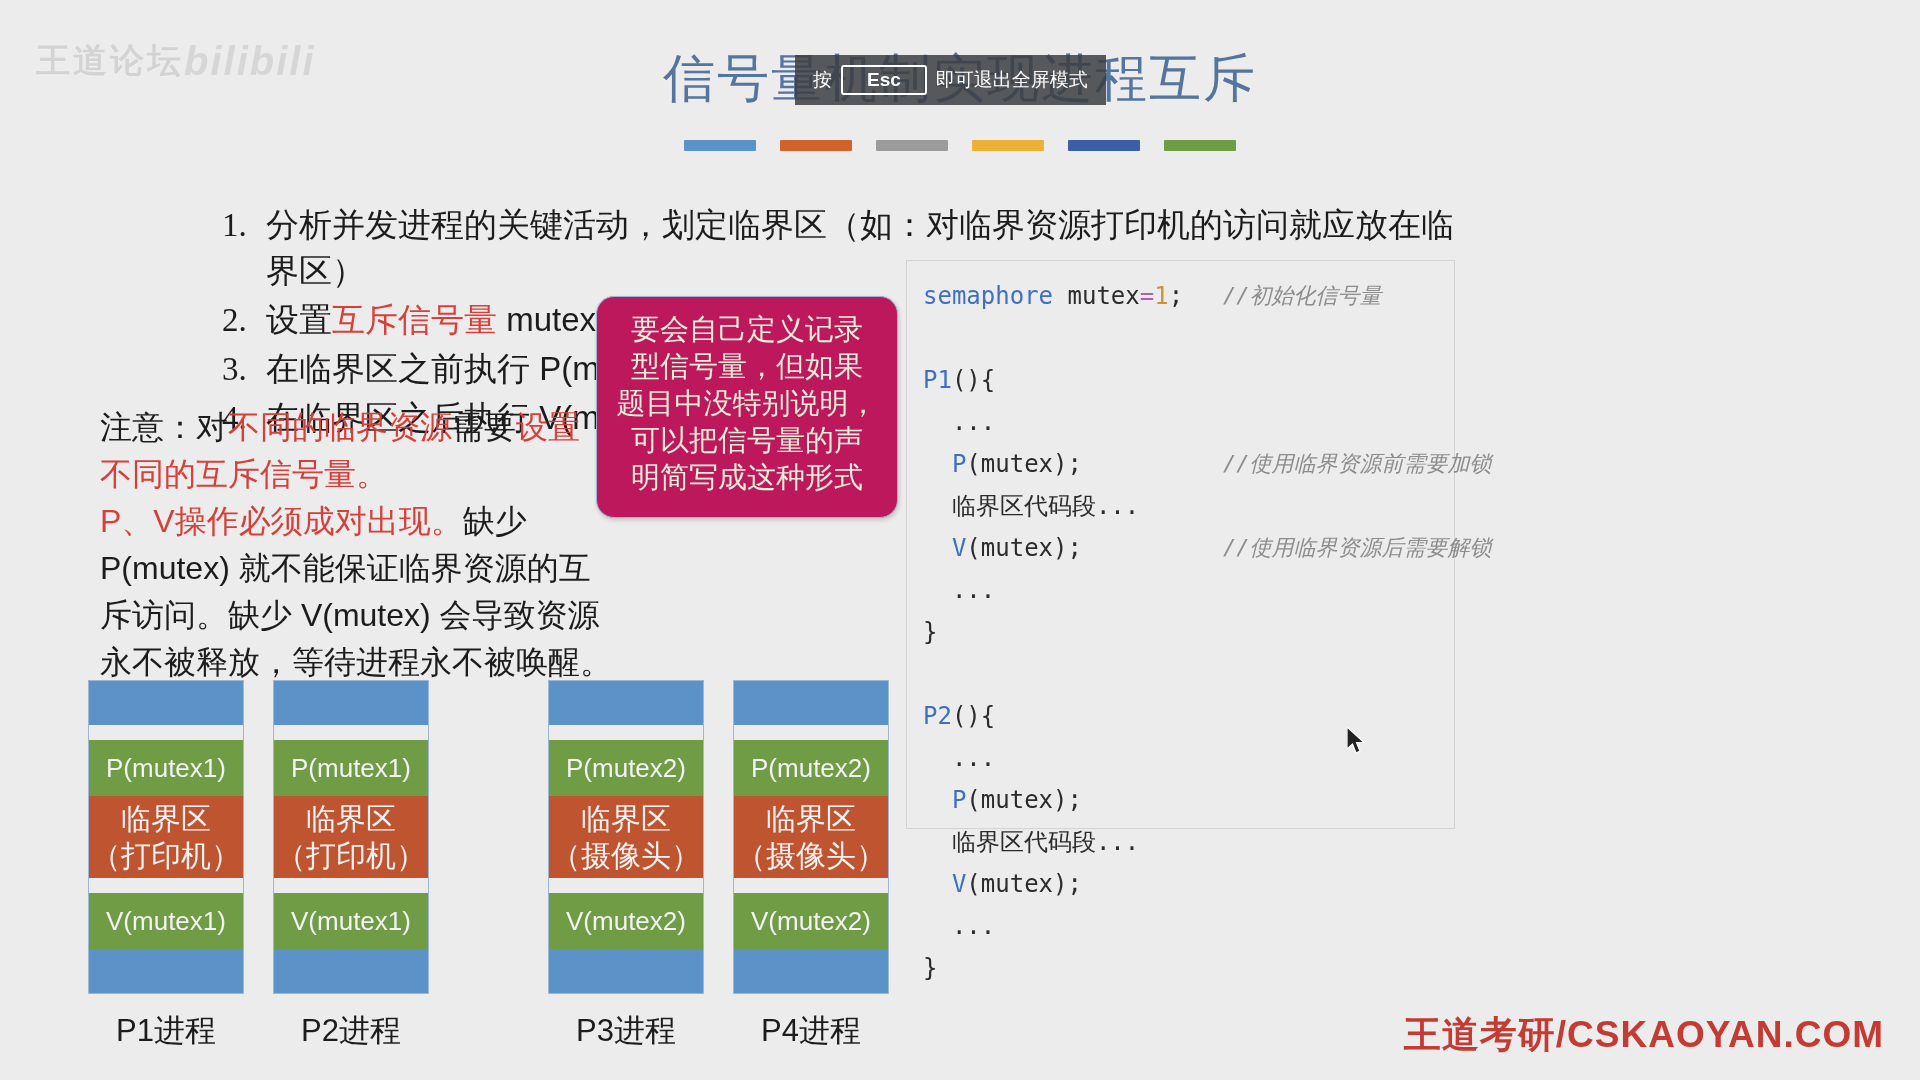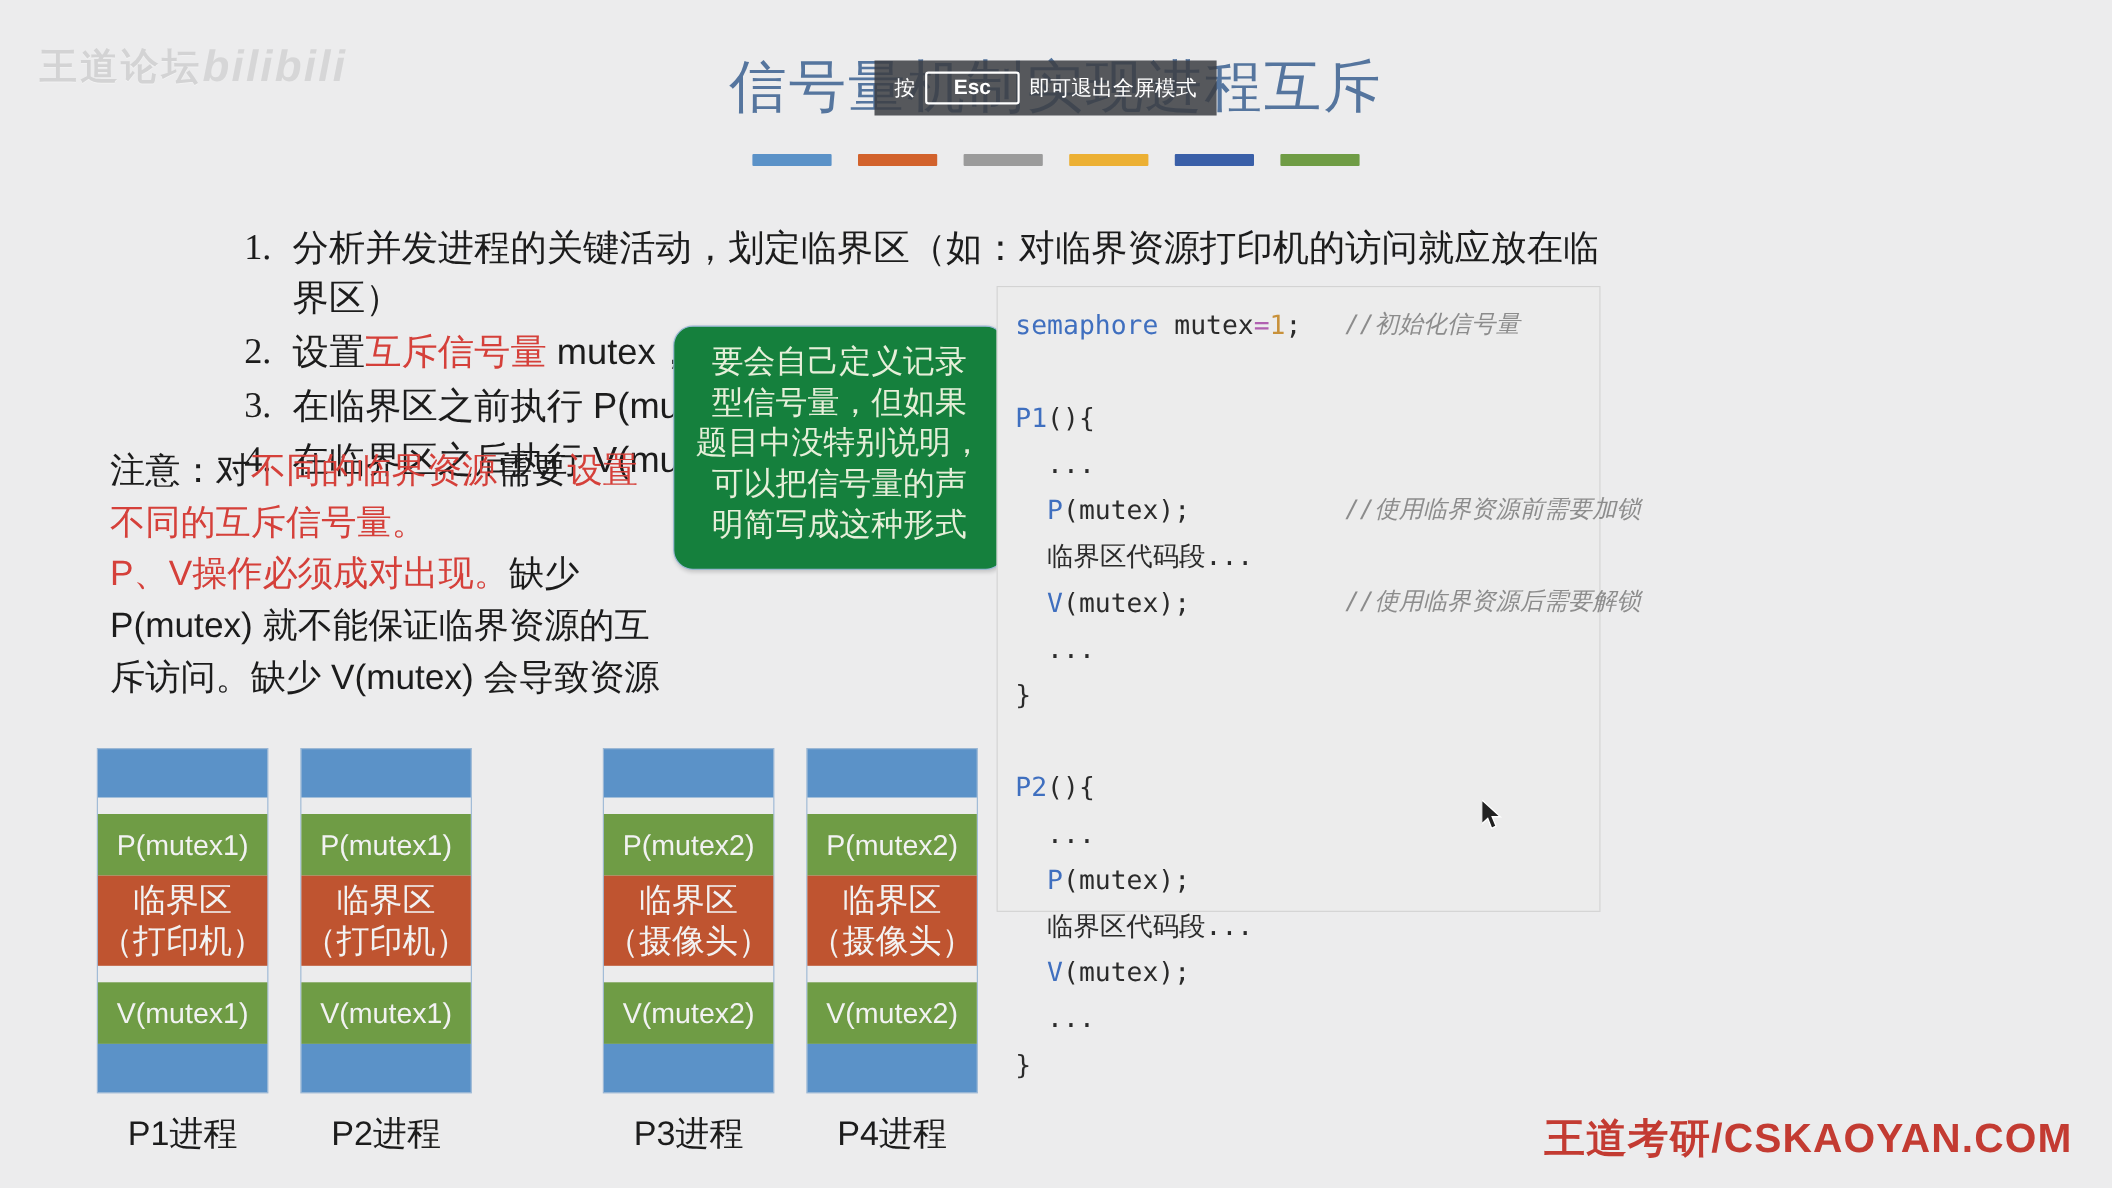--- a/index.html
+++ b/index.html
@@ -31,22 +31,22 @@
   .olist{position:absolute;left:222px;top:202px;width:1260px;color:#1c1c1c;}
   .olist .row{display:flex;font-size:33px;line-height:46px;margin-bottom:3px;}
   .olist .num{width:44px;flex:none;font-family:"Liberation Serif",serif;}
   .red{color:#d5403a;}
 
   
   .note{position:absolute;left:100px;top:404px;width:570px;font-size:32px;
         line-height:47px;color:#1c1c1c;}
 
   
-  .callout{position:absolute;left:612px;top:296px;width:300px;height:220px;
-           background:#15803d;border:1px solid #9ab8d8;border-radius:18px;
+  .callout{position:absolute;left:596px;top:296px;width:300px;height:220px;
+           background:#be185d;border:1px solid #9ab8d8;border-radius:18px;
            box-shadow:1px 2px 4px rgba(0,0,0,.18);}
   .callout .ctext{position:absolute;left:0;right:0;top:14px;text-align:center;
            color:#e6efd9;font-size:29px;line-height:37px;}
   .tail{position:absolute;left:760px;top:258px;width:0;height:0;}
 
   
   .code{position:absolute;left:906px;top:260px;width:549px;height:569px;
         background:#ececec;border:1px solid #d3d3d3;
         font-family:"DejaVu Sans Mono","Liberation Mono",monospace;
         font-size:24px;line-height:42px;color:#2b2b2b;padding:14px 0 0 16px;
@@ -123,20 +123,21 @@
       <span>在临界区之后执行 V(mutex)</span>
     </div>
   </div>
 
   <div class="note">
     <span>注意：对</span><span class="red">不同的临界资源</span><span>需要</span><span class="red">设置</span><br>
     <span class="red">不同的互斥信号量。</span><br>
     <span class="red">P、V操作必须成对出现。</span><span>缺少</span><br>
     <span>P(mutex) 就不能保证临界资源的互</span><br>
     <span>斥访问。缺少 V(mutex) 会导致资源</span><br>
+    <span>永不被释放，等待进程永不被唤醒。</span>
   </div>
 
   <svg class="tail" width="220" height="120" viewBox="0 0 220 120" style="left:700px;top:250px;">
     <polygon points="210,8 40,92 160,78 55,110" fill="#6f9c45"></polygon>
   </svg>
 
   <div class="callout">
     <div class="ctext">
       <div>要会自己定义记录</div>
       <div>型信号量，但如果</div>

